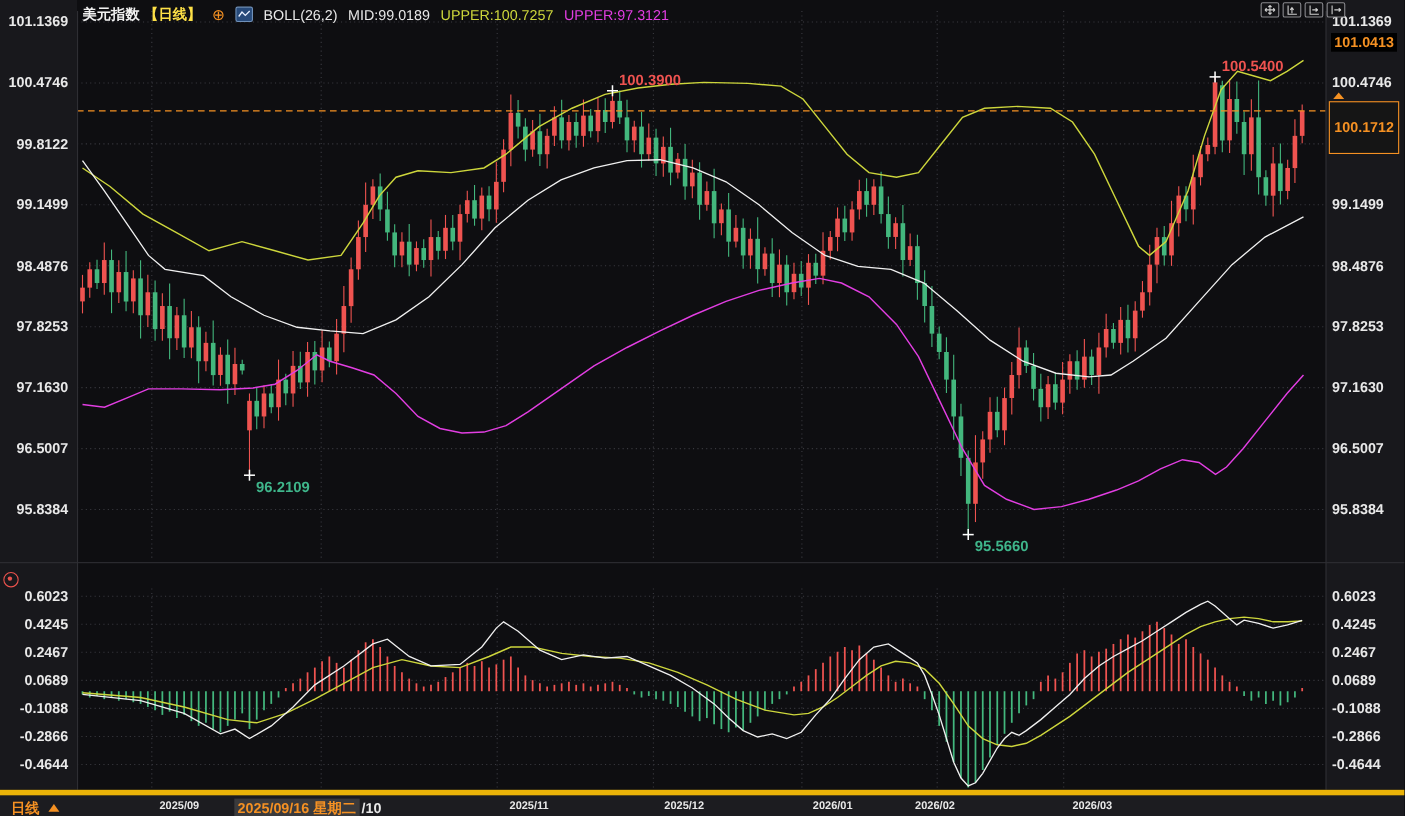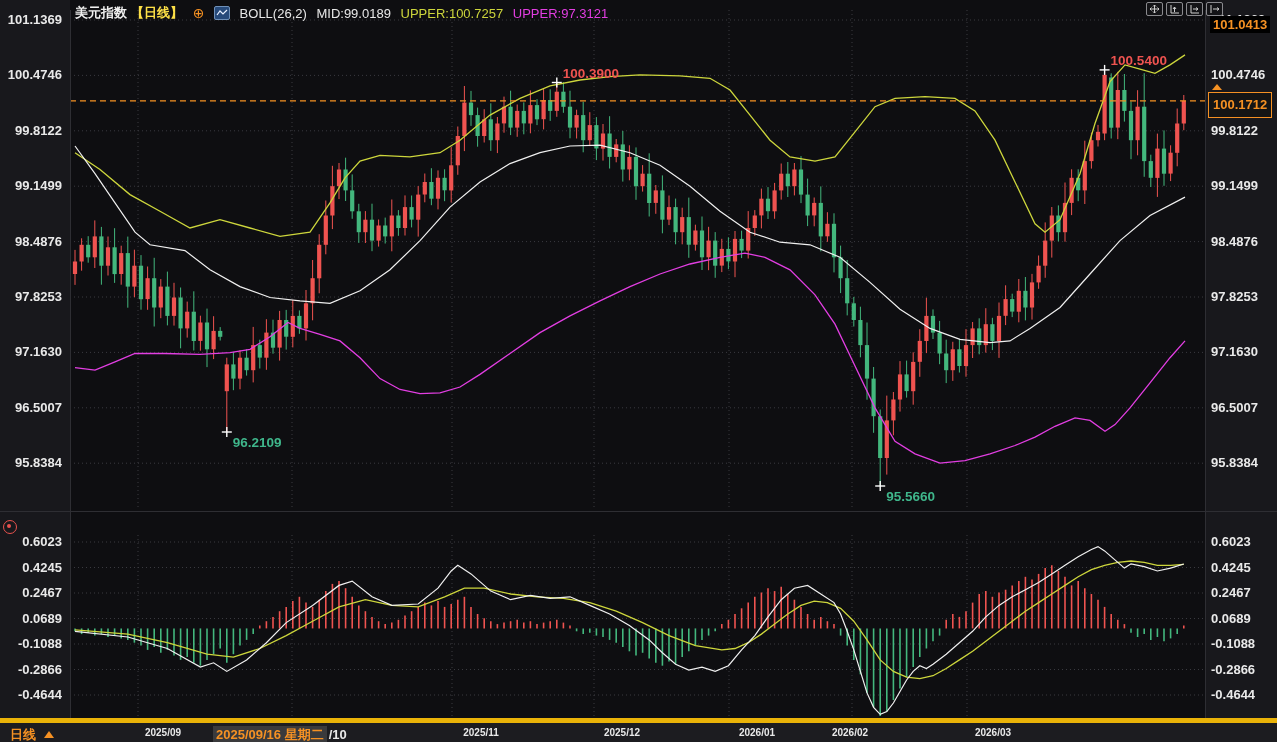--- a/index.html
+++ b/index.html
@@ -18,21 +18,21 @@
   .yellow{color:#cdd63c;}
   .magenta{color:#e23ee2;}
   .white-v{color:#e8e8e8;}
   #toolbar{position:absolute;left:1146px;top:2px;display:flex;gap:3px;z-index:6;}
   .tbico{width:15px;height:12px;border:1px solid #8a8a8e;border-radius:2px;display:flex;align-items:center;justify-content:center;cursor:pointer;background:#141417;}
   .axis-label{position:absolute;font-size:13px;font-weight:600;color:#e9e9e9;line-height:16px;}
   .al-main{width:62px;text-align:right;}
   .ar-main{left:1211px;text-align:left;}
   #high-tag{position:absolute;left:1210px;background:#000;color:#f59123;font-size:13px;font-weight:700;padding:1px 3px;z-index:5;}
   #last-tag{position:absolute;left:1208px;border:1px solid #f59123;background:#151515;color:#f59123;
-            font-size:13px;font-weight:700;padding:4px 4px;line-height:16px;z-index:5;}
+            font-size:13px;font-weight:700;padding:15px 4px;line-height:16px;z-index:5;}
   #last-arrow{position:absolute;width:0;height:0;border-left:5px solid transparent;border-right:5px solid transparent;
               border-bottom:6px solid #f59123;z-index:5;}
   .macd-hdr{position:absolute;left:75px;top:519px;font-size:13px;color:#e8e8e8;white-space:nowrap;z-index:5;}
   .macd-hdr span{margin-right:8px;}
   #macd-ico{position:absolute;left:3px;top:520px;width:12px;height:12px;border:1px solid #e9524d;border-radius:50%;z-index:5;}
   #macd-ico i{position:absolute;left:3px;top:3px;width:4px;height:4px;background:#e9524d;border-radius:50%;}
   #watermark{position:absolute;left:1134px;top:682px;font-size:42px;font-weight:500;color:#d5d5d5;letter-spacing:1px;z-index:9;opacity:.92;}
   #bottom-bar{position:absolute;left:0;top:718px;width:1277px;height:24px;background:#1c1c20;border-top:5px solid #eab308;z-index:4;}
   #period-sel{position:absolute;left:10px;top:3px;color:#f59123;font-size:13px;font-weight:700;cursor:pointer;}
   #period-tri{position:absolute;left:44px;top:8px;width:0;height:0;border-left:5px solid transparent;border-right:5px solid transparent;border-bottom:7px solid #f59123;}
@@ -676,21 +676,21 @@
   <div id="axis-macd-right">
       <div class="axis-label ar-main" style="top: 534px;">0.6023</div>
       <div class="axis-label ar-main" style="top: 560px;">0.4245</div>
       <div class="axis-label ar-main" style="top: 585px;">0.2467</div>
       <div class="axis-label ar-main" style="top: 611px;">0.0689</div>
       <div class="axis-label ar-main" style="top: 636px;">-0.1088</div>
       <div class="axis-label ar-main" style="top: 662px;">-0.2866</div>
       <div class="axis-label ar-main" style="top: 687px;">-0.4644</div>
     </div>
 
-  <div id="high-tag" style="top: 16px;">101.0413</div>
+  <div id="high-tag" style="top: 30px;">101.0413</div>
   <div id="last-arrow" style="left: 1212px; top: 84px;"></div>
   <div id="last-tag" style="top: 92px;">100.1712</div>
 
   <div id="macd-ico">
       <i></i>
     </div>
 
 
   <div class="divider" style="left:0;top:511px;width:1277px;height:1px;"></div>
   <div class="divider" style="left:70px;top:10px;width:1px;height:708px;"></div>

